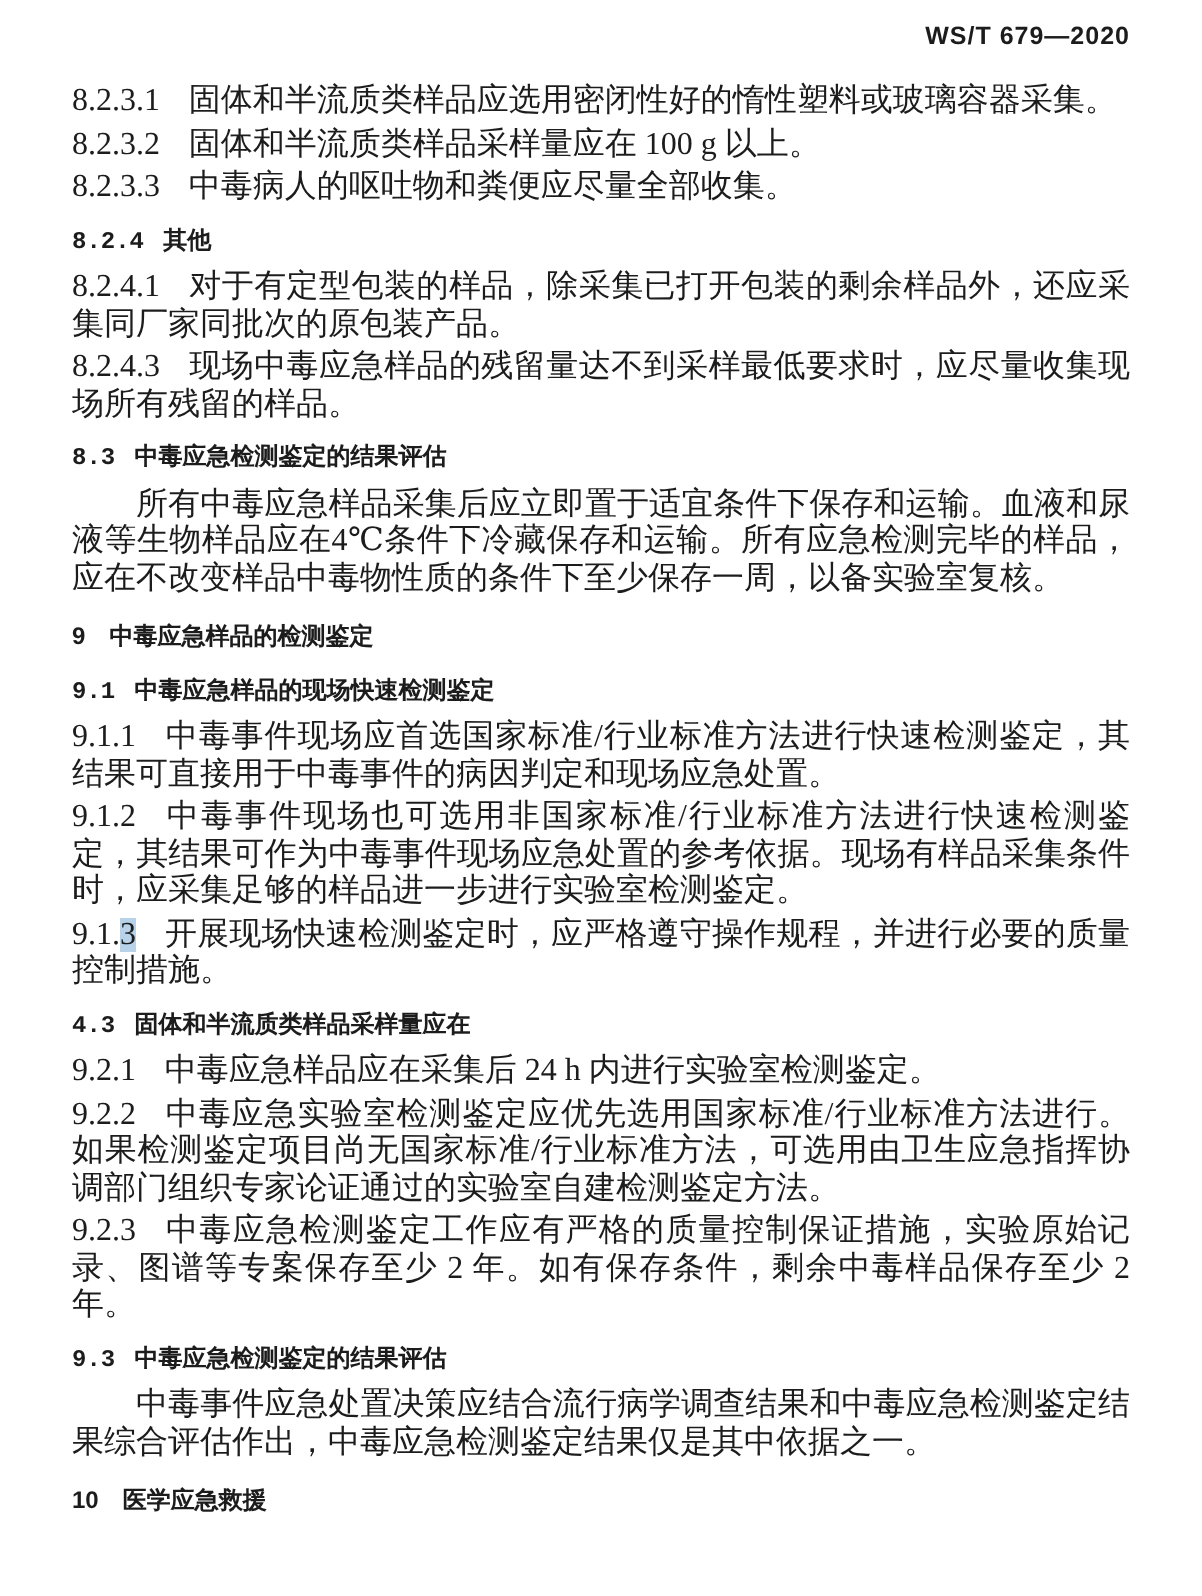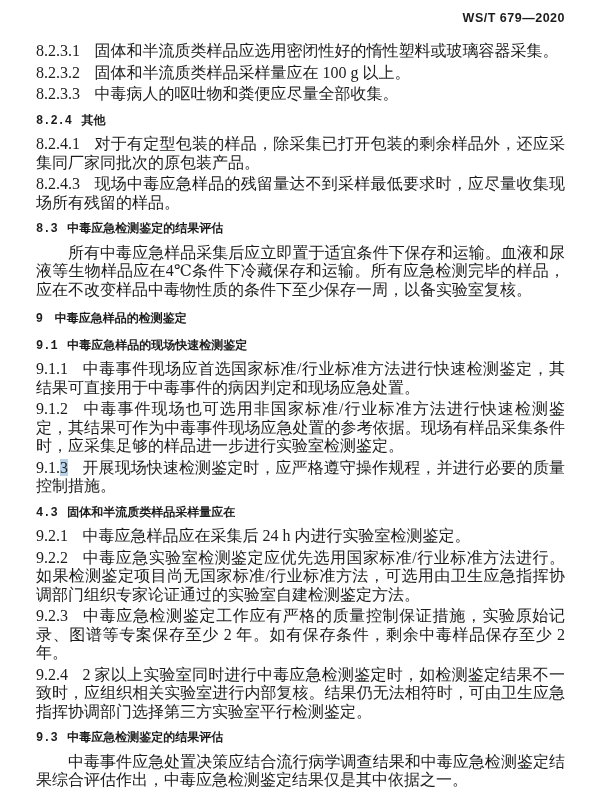--- a/index.html
+++ b/index.html
@@ -105,21 +105,20 @@
   <p class="clause"><span class="num-prefix">9.1.</span><span class="hl num-gap">3</span><span>开展现场快速检测鉴定时，应严格遵守操作规程，并进行必要的质量控制措施。</span></p>
 
   <p class="subheading"><span class="num">4.3</span><span>固体和半流质类样品采样量应在</span></p>
 
   <p class="clause"><span class="num">9.2.1</span><span>中毒应急样品应在采集后 24 h 内进行实验室检测鉴定。</span></p>
 
   <p class="clause"><span class="num">9.2.2</span><span>中毒应急实验室检测鉴定应优先选用国家标准/行业标准方法进行。如果检测鉴定项目尚无国家标准/行业标准方法，可选用由卫生应急指挥协调部门组织专家论证通过的实验室自建检测鉴定方法。</span></p>
 
   <p class="clause"><span class="num">9.2.3</span><span>中毒应急检测鉴定工作应有严格的质量控制保证措施，实验原始记录、图谱等专案保存至少 2 年。如有保存条件，剩余中毒样品保存至少 2 年。</span></p>
 
-  <p class="clause"><span class="num">9.2.4</span><span>2 家以上实验室同时进行中毒应急检测鉴定时，如检测鉴定结果不一致时，应组织相关实验室进行内部复核。结果仍无法相符时，可由卫生应急指挥协调部门选择第三方实验室平行检测鉴定。</span></p>
 
   <p class="subheading"><span class="num">9.3</span><span>中毒应急检测鉴定的结果评估</span></p>
 
   <p class="para indent"><span>中毒事件应急处置决策应结合流行病学调查结果和中毒应急检测鉴定结果综合评估作出，中毒应急检测鉴定结果仅是其中依据之一。</span></p>
 
   <p class="chapter"><span class="num">10</span><span>医学应急救援</span></p>
 
 </div>
 
 </body></html>

